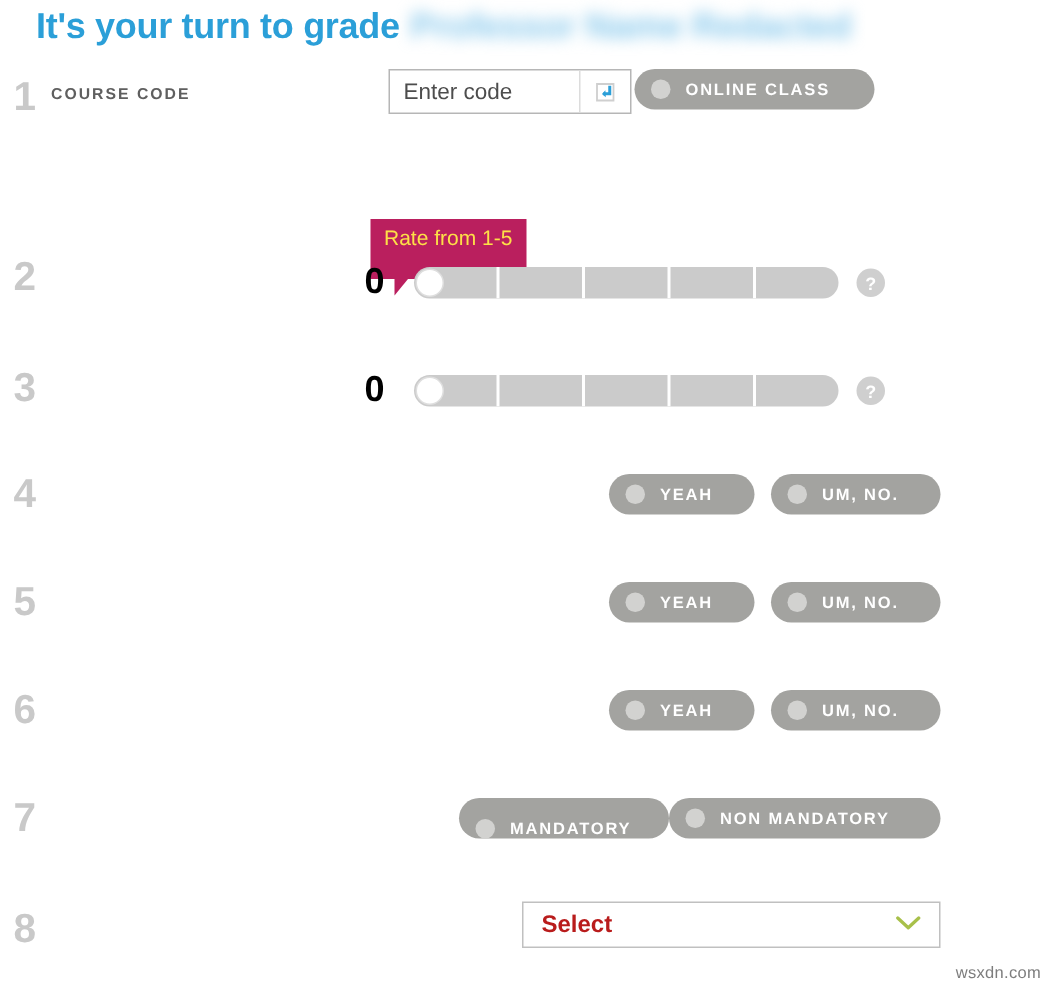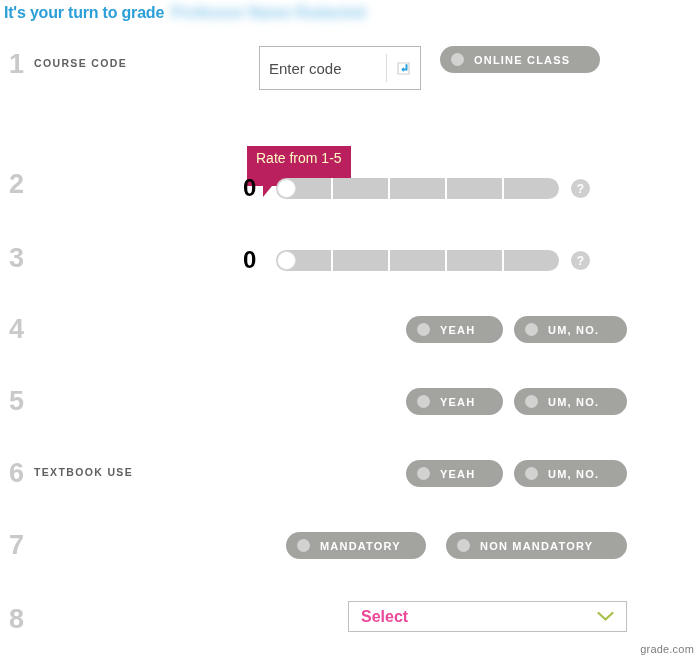--- a/index.html
+++ b/index.html
@@ -12,23 +12,23 @@
     position: relative;
     width: 700px;
     height: 659px;
     background: #ffffff;
     overflow: hidden;
   }
 
   
   .headline {
     position: absolute;
-    left: 4px; top: 4px;
-    font-family: "Liberation Sans Narrow", "Liberation Sans", sans-serif;
-    font-size: 16px;
+    left: 24px; top: 4px;
+    font-family: "Liberation Sans Narrow", "Liberation Sans", sans-serif;
+    font-size: 24px;
     font-weight: bold;
     letter-spacing: -0.2px;
     color: #2b9fd8;
     white-space: nowrap;
     display: flex;
     align-items: flex-start;
     gap: 7px;
   }
   .prof-name {
     color: #89c9ec;
@@ -77,21 +77,21 @@
     font-size: 11.5px;
     line-height: 18px;
     color: #a6a6a6;
     max-width: 215px;
   }
 
   
   .code-wrap {
     position: absolute;
     left: 259px; top: 46px;
-    width: 162px; height: 44px;
+    width: 162px; height: 30px;
     border: 1px solid #b6b6b6;
     background: #fff;
     display: flex;
     align-items: center;
   }
   .code-input {
     border: 0; outline: 0;
     width: 126px; height: 28px;
     padding: 0 0 0 9px;
     font-family: "Liberation Sans Narrow", "Liberation Sans", sans-serif;
@@ -179,21 +179,21 @@
     align-items: center;
     justify-content: center;
     cursor: pointer;
   }
 
   
   .tooltip {
     position: absolute;
     left: 247px; top: 146px;
     background: #ba1f5e;
-    color: #fef9c3;
+    color: #fde047;
     font-family: "Liberation Sans Narrow", "Liberation Sans", sans-serif;
     font-size: 14px;
     padding: 4px 9px 20px 9px;
     white-space: nowrap;
   }
   .tooltip:after {
     content: "";
     position: absolute;
     left: 16px; top: 100%;
     border-left: 9px solid #ba1f5e;
@@ -211,21 +211,21 @@
     display: flex;
     align-items: center;
     justify-content: space-between;
     padding: 0 12px 0 12px;
     cursor: pointer;
   }
   .select-value {
     font-family: "Liberation Sans Narrow", "Liberation Sans", sans-serif;
     font-size: 16px;
     font-weight: bold;
-    color: #ec4899;
+    color: #b91c1c;
   }
 
   
   .watermark {
     position: absolute;
     right: 6px; bottom: 4px;
     font-size: 11px;
     color: #7d7d7d;
     letter-spacing: 0.2px;
   }
@@ -252,21 +252,21 @@
     <div class="code-divider"></div>
     <div class="code-icon">
       <svg width="17" height="17" viewBox="0 0 17 17" aria-hidden="true">
         <path d="M3 3 h11 v11 h-11 z" fill="none" stroke="#cfcfcf" stroke-width="1.2"></path>
         <path d="M11.5 4.2 v5.3 h-4.3" fill="none" stroke="#2b9fd8" stroke-width="2"></path>
         <path d="M8.6 7.1 L6.3 9.6 L8.9 11.9 z" fill="#2b9fd8"></path>
       </svg>
     </div>
   </div>
 
-  <button class="pill" style="left:440px; top:46px; width:160px; justify-content:flex-start;">
+  <button class="pill" style="left:423px; top:46px; width:160px; justify-content:flex-start;">
     <span class="dot"></span>
     <span>ONLINE CLASS</span>
   </button>
 
   <div class="row" style="top:173px;">
     <div class="num">2</div>
   </div>
 
   <div class="tooltip">
     <span>Rate from 1-5</span>
@@ -321,50 +321,49 @@
     <span class="dot"></span>
     <span>YEAH</span>
   </button>
   <button class="pill" style="left:514px; top:388px; width:113px;">
     <span class="dot"></span>
     <span>UM, NO.</span>
   </button>
 
   <div class="row" style="top:462px;">
     <div class="num">6</div>
-    <div class="qlabel">TEXTBOOK USE</div>
   </div>
   <button class="pill" style="left:406px; top:460px; width:97px;">
     <span class="dot"></span>
     <span>YEAH</span>
   </button>
   <button class="pill" style="left:514px; top:460px; width:113px;">
     <span class="dot"></span>
     <span>UM, NO.</span>
   </button>
 
   <div class="row" style="top:534px;">
     <div class="num">7</div>
   </div>
-  <button class="pill" style="left:286px; top:532px; width:140px;">
+  <button class="pill" style="left:306px; top:532px; width:140px;align-items:flex-end;">
     <span class="dot"></span>
     <span>MANDATORY</span>
   </button>
   <button class="pill" style="left:446px; top:532px; width:181px;">
     <span class="dot"></span>
     <span>NON MANDATORY</span>
   </button>
 
   <div class="row" style="top:608px;">
     <div class="num">8</div>
   </div>
   <div class="select-wrap">
     <span class="select-value">Select</span>
     <span>
       <svg width="17" height="11" viewBox="0 0 17 11" aria-hidden="true">
         <path d="M1.5 2 L8.5 8.5 L15.5 2" fill="none" stroke="#a8c04a" stroke-width="2.2" stroke-linecap="round" stroke-linejoin="round"></path>
       </svg>
     </span>
   </div>
 
-  <div class="watermark">grade.com</div>
+  <div class="watermark">wsxdn.com</div>
 
 </div>
 
 </body></html>

